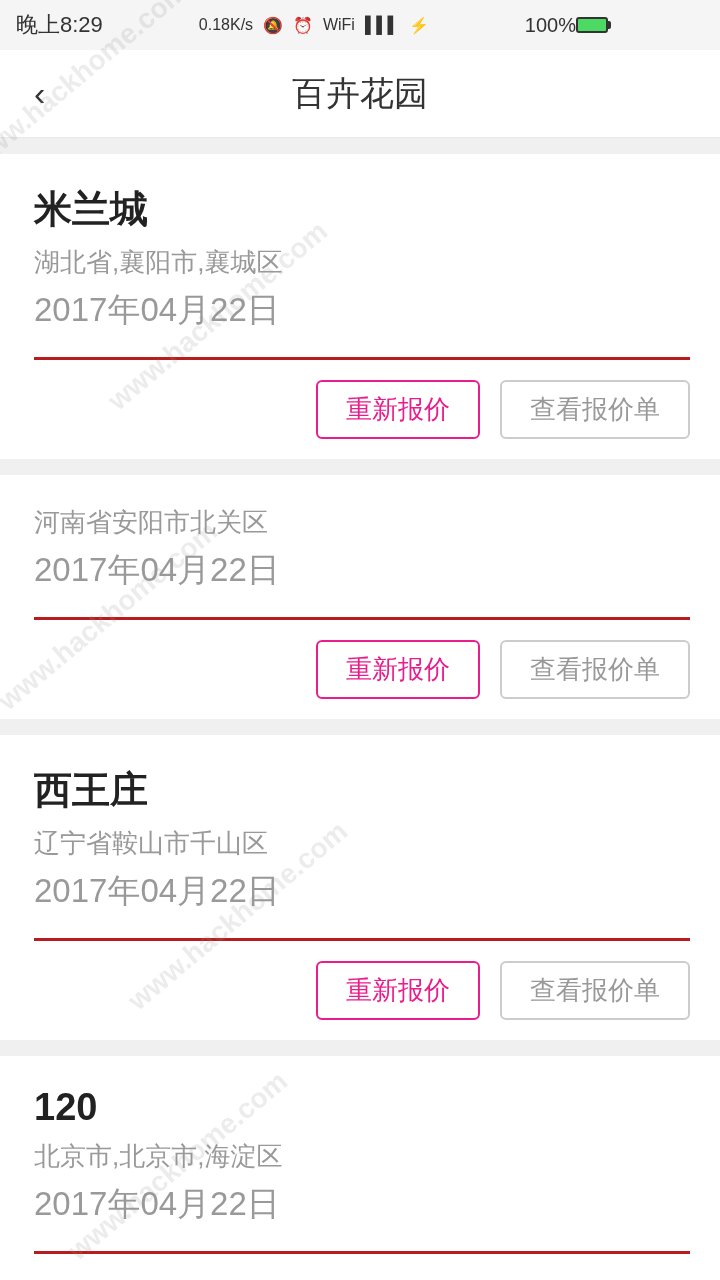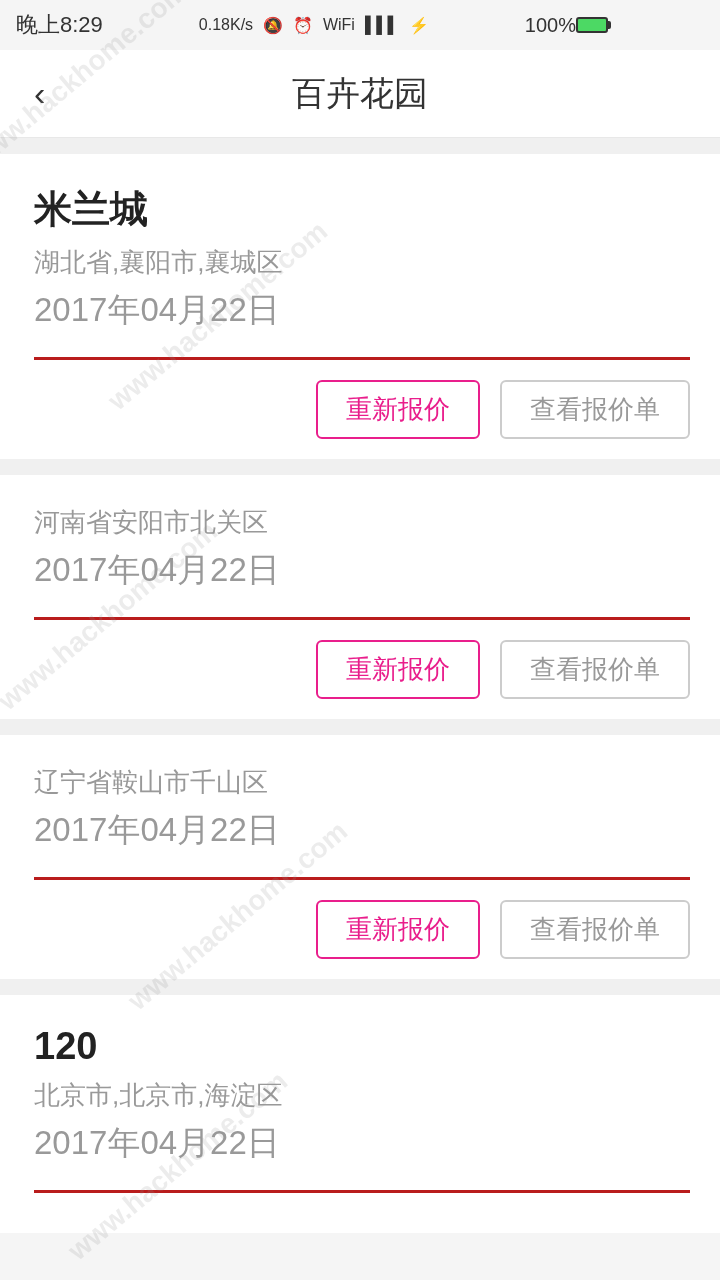--- a/index.html
+++ b/index.html
@@ -182,20 +182,21 @@
     <div class="list-item">
       <div class="item-address">河南省安阳市北关区</div>
       <div class="item-date">2017年04月22日</div>
       <div class="item-actions">
         <button class="btn-requote">重新报价</button>
         <button class="btn-view-quote">查看报价单</button>
       </div>
     </div>
     <div class="card-divider"></div>
     <div class="list-item">
+      <div class="item-name">西王庄</div>
       <div class="item-address">辽宁省鞍山市千山区</div>
       <div class="item-date">2017年04月22日</div>
       <div class="item-actions">
         <button class="btn-requote">重新报价</button>
         <button class="btn-view-quote">查看报价单</button>
       </div>
     </div>
     <div class="card-divider"></div>
     <div class="list-item">
       <div class="item-name">120</div>

